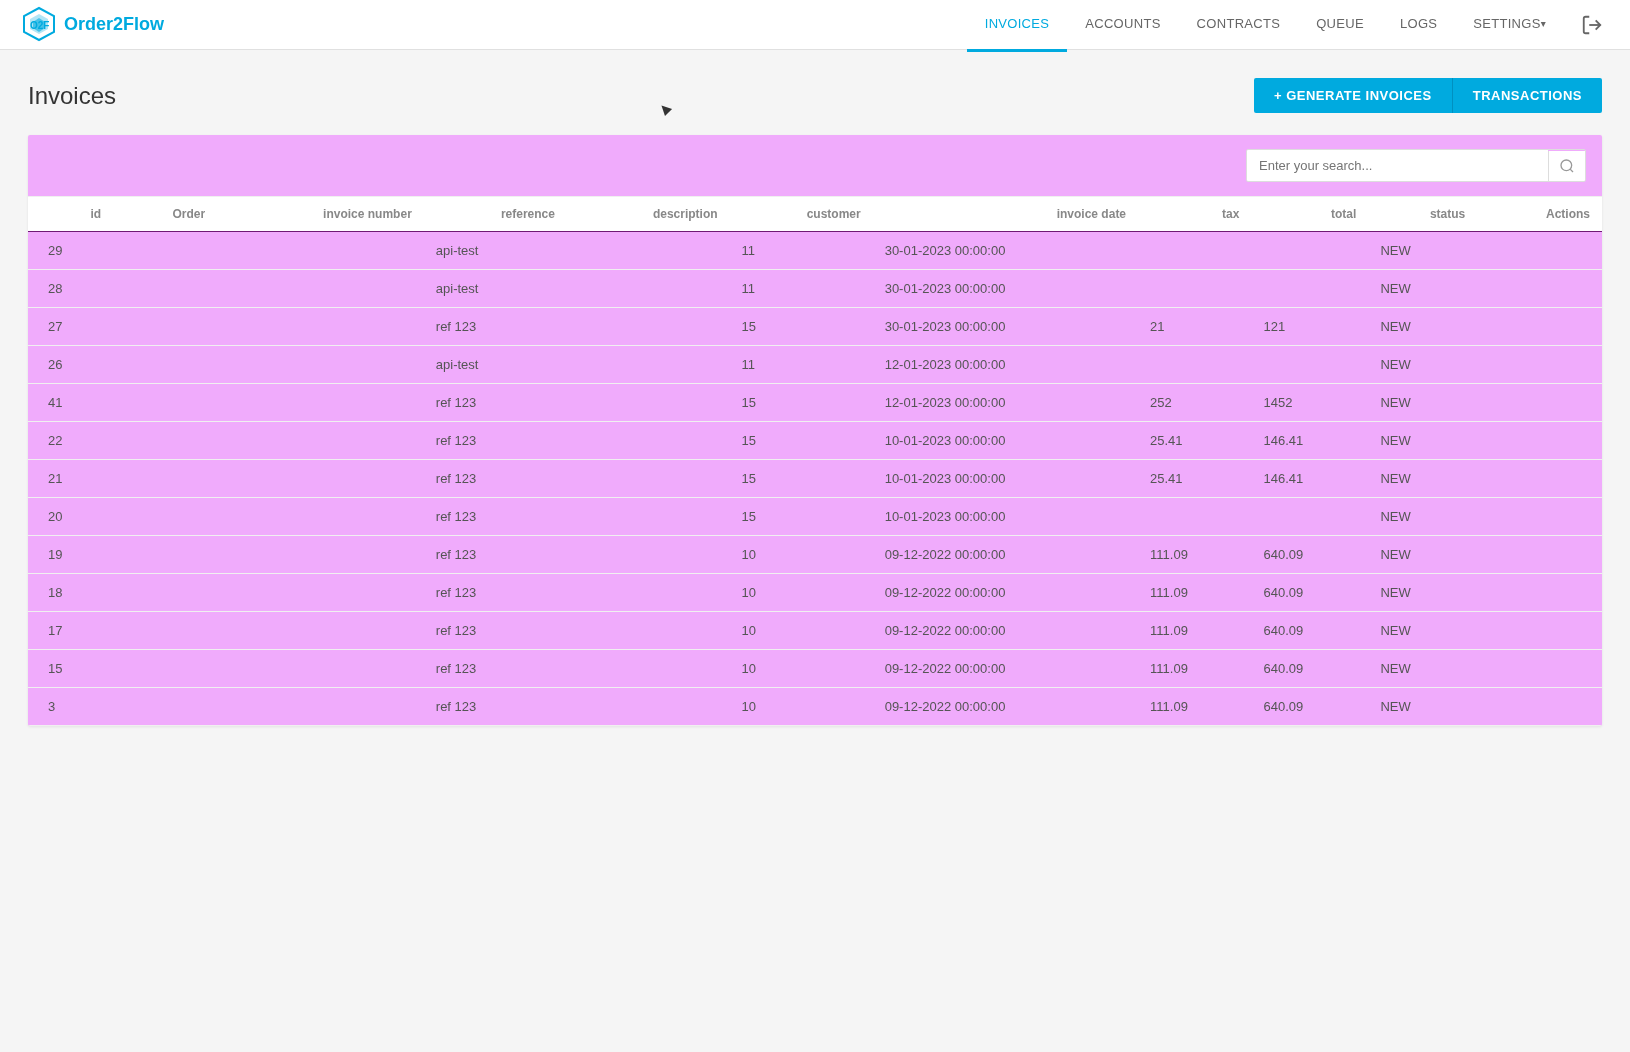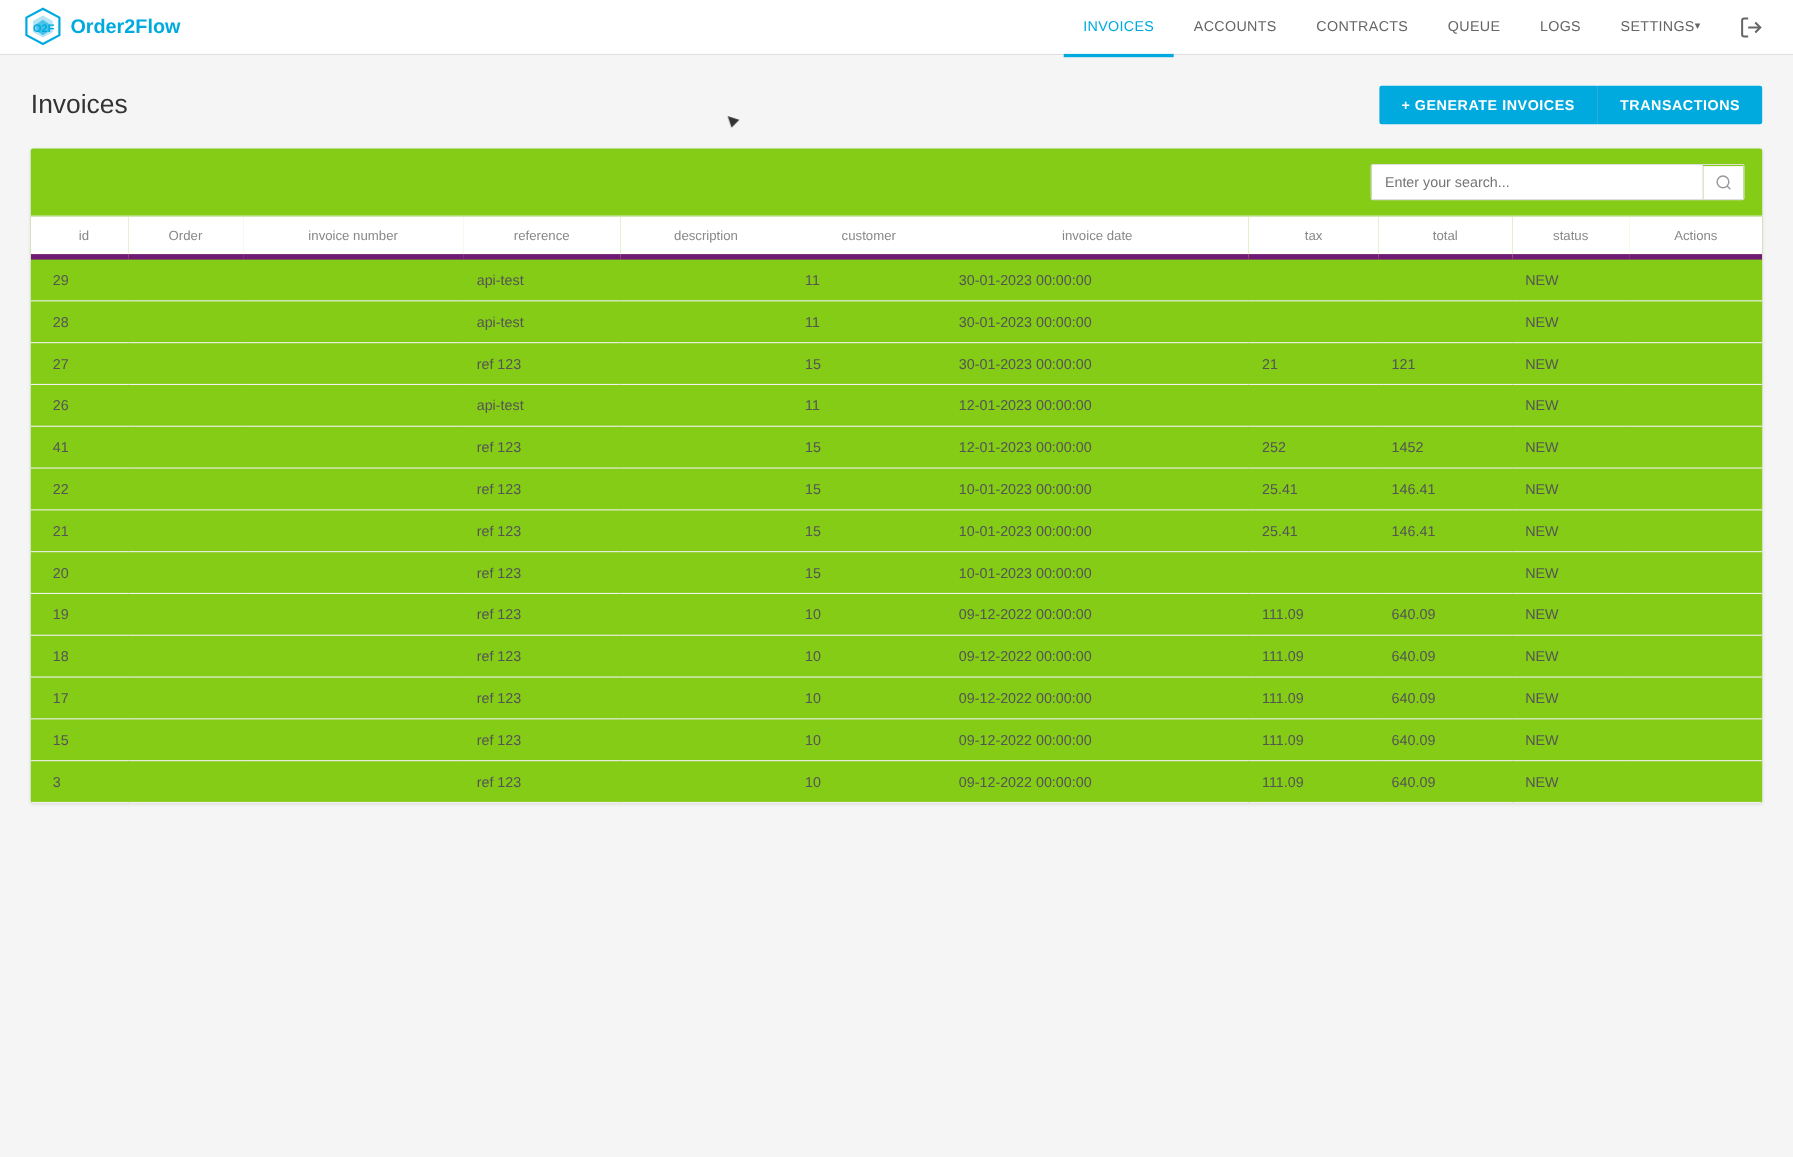--- a/index.html
+++ b/index.html
@@ -53,21 +53,21 @@
       border-radius: 2px 0 0 2px;
     }
     .btn-transactions {
       background: #00aadf; color: #fff; border: none; border-left: 1px solid #0090c0;
       padding: 10px 20px; font-size: 13px; font-weight: 600; cursor: pointer; letter-spacing: 0.5px;
       border-radius: 0 2px 2px 0;
     }
 
     
     .table-card {
-      background: #84cc16;
+      background: #f0abfc;
       border-radius: 2px;
       box-shadow: 0 1px 3px rgba(0,0,0,0.08);
       overflow: hidden;
     }
 
     
     .search-bar {
       display: flex; justify-content: flex-end; align-items: center;
       padding: 14px 16px; border-bottom: 1px solid #f0f0f0;
     }
@@ -81,23 +81,23 @@
     }
     .search-icon-btn {
       background: #fff; border: none; border-left: 1px solid #ddd;
       padding: 7px 10px; cursor: pointer; color: #666; font-size: 15px;
       display: flex; align-items: center;
     }
 
     
     table { width: 100%; border-collapse: collapse; }
     thead th {
-      text-align: center; padding: 10px 12px;
-      font-size: 12px; font-weight: 400; color: #888;
-      border-bottom: 5px solid #701a75;
+      text-align: right; padding: 10px 12px;
+      font-size: 12px; font-weight: 700; color: #888;
+      border-bottom: 1px solid #701a75;
       white-space: nowrap;
       background: #fff;
     }
     thead th:first-child { padding-left: 20px; }
     tbody tr { border-bottom: 1px solid #f0f0f0; }
     tbody td {
       padding: 11px 12px; font-size: 13px; color: #555;
       white-space: nowrap;
     }
     tbody td:first-child { padding-left: 20px; }

